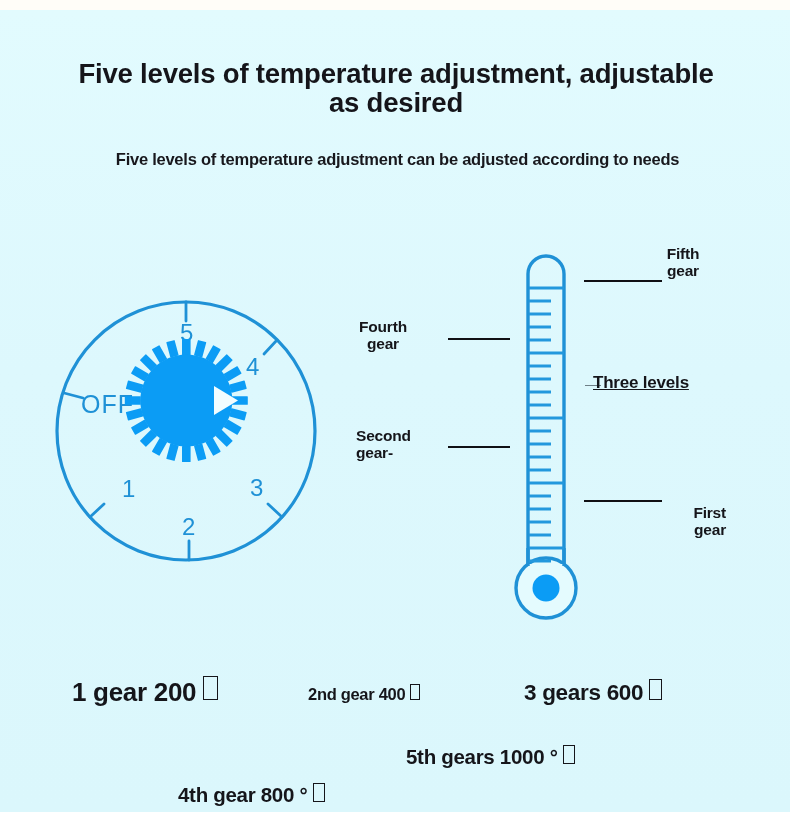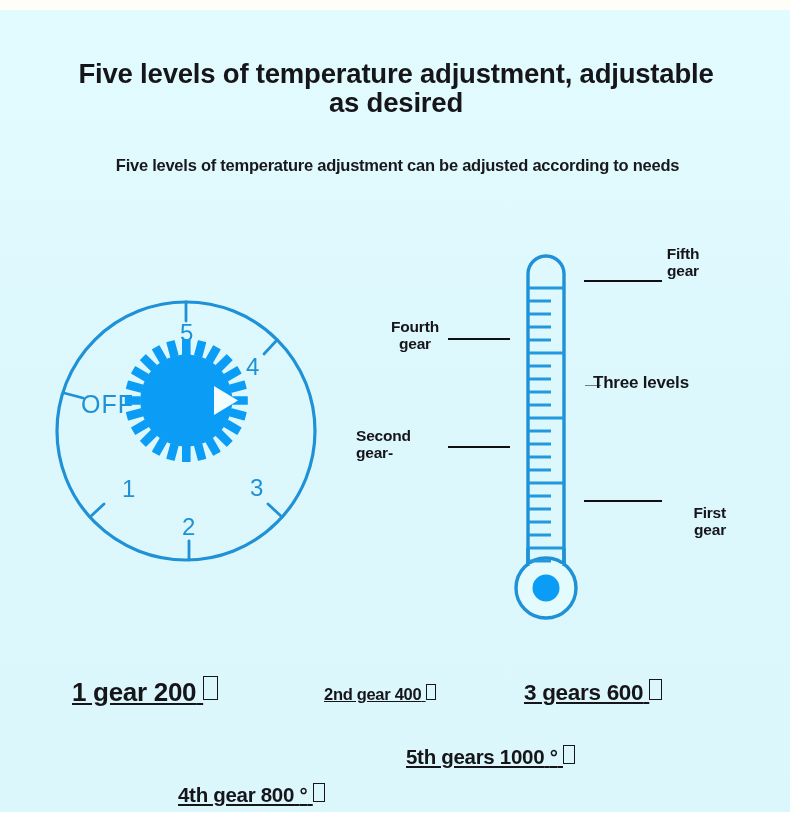--- a/index.html
+++ b/index.html
@@ -56,21 +56,21 @@
     text-align: center;
     font-size: 27.5px;
     font-weight: bold;
     line-height: 1.05;
     letter-spacing: -0.2px;
     color: #15151a;
   }
   .subhead {
     position: absolute;
     left: 25px;
-    top: 156px;
+    top: 150px;
     width: 745px;
     text-align: center;
     font-size: 16.5px;
     font-weight: bold;
     color: #18181d;
     letter-spacing: -0.25px;
   }
 
   
   .dial-wrap {
@@ -97,23 +97,23 @@
     position: absolute;
     font-size: 15.5px;
     font-weight: bold;
     color: #15151a;
     line-height: 1.12;
     letter-spacing: -0.2px;
     white-space: pre-line;
   }
 
   .c-fifth  { left: 640px; top: 245px; width: 86px; text-align: center; }
-  .c-three  { left: 593px; top: 373px; width: 150px; text-align: left; font-size: 17px; }
+  .c-three  { left: 593px; top: 373px; width: 150px; text-align: left; font-size: 17px; text-decoration: underline; }
   .c-first  { left: 640px; top: 504px; width: 86px; text-align: right; }
-  .c-fourth { left: 368px; top: 318px; width: 94px; text-align: center; }
+  .c-fourth { left: 336px; top: 318px; width: 94px; text-align: center; }
   .c-second { left: 356px; top: 427px; width: 96px; }
 
   .leader {
     position: absolute;
     height: 0;
     border-top: 2.2px solid #101014;
   }
   .leader.soft {
     border-top: 1.6px solid #5a6a72;
     opacity: .85;
@@ -124,24 +124,23 @@
   .l-fourth { left: 448px; top: 338px;  width: 62px; }
   .l-second { left: 448px; top: 446px;  width: 62px; }
 
   
   .gear-line {
     position: absolute;
     color: #15151a;
     font-weight: bold;
     letter-spacing: -0.3px;
     white-space: nowrap;
-    text-decoration: underline;
   }
   .g1 { left: 72px;  top: 676px; font-size: 26px; }
-  .g2 { left: 324px; top: 684px; font-size: 16.5px; }
+  .g2 { left: 308px; top: 684px; font-size: 16.5px; }
   .g3 { left: 524px; top: 679px; font-size: 22.5px; }
   .g4 { left: 178px; top: 783px; font-size: 20.5px; }
   .g5 { left: 406px; top: 745px; font-size: 20.5px; }
 
   .tofu {
     display: inline-block;
     border: 1.6px solid #15151a;
     vertical-align: 0.02em;
     box-sizing: border-box;
   }

